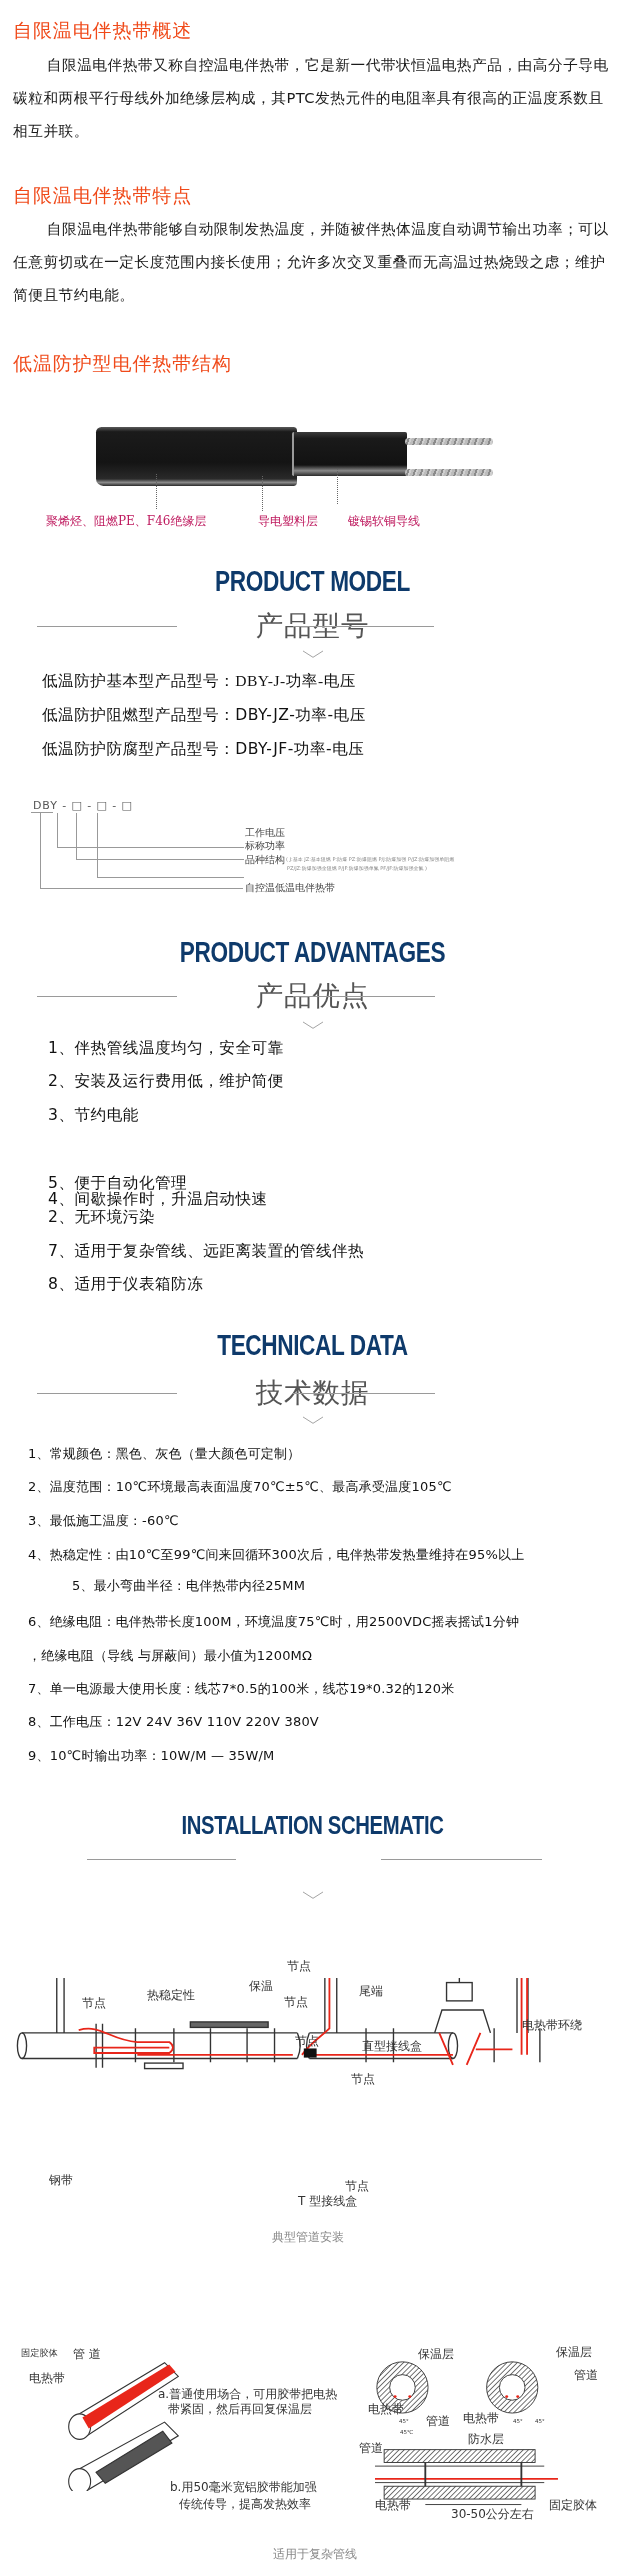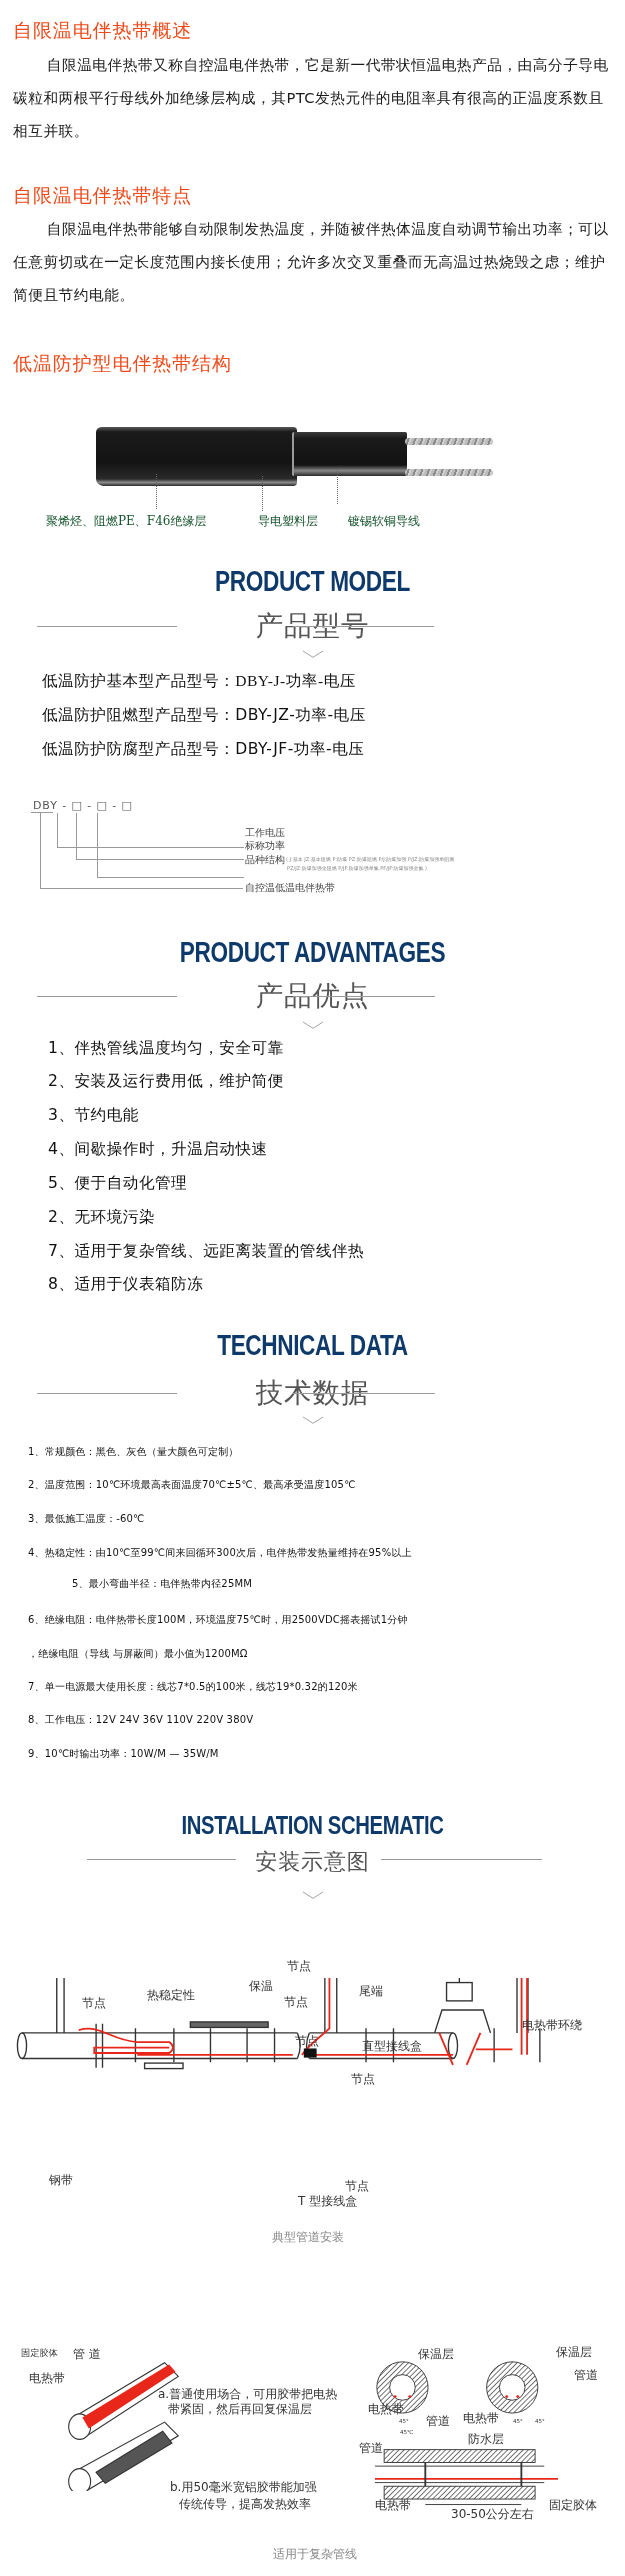--- a/index.html
+++ b/index.html
@@ -48,21 +48,21 @@
   .wire {
     position: absolute; left: 313px; width: 88px; height: 7.3px;
     background: repeating-linear-gradient(110deg, #bcbcbc 0 2.7px, #8a8a8a 2.7px 4.6px, #d0d0d0 4.6px 6.4px);
     border-radius: 3.7px;
   }
   .dotline {
     position: absolute; width: 0; height: 35px;
     border-left: 1.8px dotted #666;
   }
   .cable-label {
-    position: absolute; top: 513px; font-size: 12px; color: #14532d;
+    position: absolute; top: 513px; font-size: 12px; color: #be185d;
     font-family: "DejaVu Serif", "Liberation Serif", serif; white-space: nowrap;
   }
   
   .sec-en {
     position: absolute; left: 0; width: 625px; text-align: center;
     font-family: "Liberation Sans", sans-serif; font-weight: bold;
     color: #0e3a6b; font-size: 29px; letter-spacing: -0.5px;
     transform: scaleX(0.78); transform-origin: center;
   }
   .sec-cn-row { position: absolute; left: 0; width: 625px; height: 37px; }
@@ -77,21 +77,21 @@
     position: absolute; left: 42px; font-size: 15.6px; color: #111;
     letter-spacing: 0.5px; white-space: nowrap;
   }
   
   .dby-top { position: absolute; left: 33px; top: 799px; font-size: 11px; color: #555; letter-spacing: 0.9px; white-space: nowrap; }
   .diag-line { position: absolute; background: #999; }
   .diag-label { position: absolute; font-size: 10px; color: #444; white-space: nowrap; }
   .diag-small { position: absolute; font-size: 5px; color: #888; white-space: nowrap; }
   
   .adv-item { position: absolute; left: 48px; font-size: 15.6px; color: #111; white-space: nowrap; letter-spacing: 0.5px; }
-  .tech-item { position: absolute; left: 28px; font-size: 10px; color: #111; white-space: nowrap; letter-spacing: 0.2px; }
+  .tech-item { position: absolute; left: 28px; font-size: 13px; color: #111; white-space: nowrap; letter-spacing: 0.2px; }
   .cap { position: absolute; font-family: "DejaVu Serif", "Liberation Serif", serif; color: #888; font-size: 12px; white-space: nowrap; }
   .lbl { position: absolute; font-size: 12px; color: #333; white-space: nowrap; }
 </style>
 </head>
 <body>
 
 <div class="h-orange" style="top:18.3px;">自限温电伴热带概述</div>
 <div class="para" style="top:48px;">自限温电伴热带又称自控温电伴热带，它是新一代带状恒温电热产品，由高分子导电碳粒和两根平行母线外加绝缘层构成，其PTC发热元件的电阻率具有很高的正温度系数且相互并联。</div>
 
 <div class="h-orange" style="top:183px;">自限温电伴热带特点</div>
@@ -150,21 +150,21 @@
   <div class="sec-cn">产品优点</div>
   <div class="sec-line" style="left:293px; width:142px;"></div>
 </div>
 <svg class="chev" style="top:1021px;" viewBox="0 0 22 10">
     <polyline points="0,1 11,8 22,1" fill="none" stroke="#999" stroke-width="1"></polyline>
   </svg>
 
 <div class="adv-item" style="top:1038px;">1、伴热管线温度均匀，安全可靠</div>
 <div class="adv-item" style="top:1071px;">2、安装及运行费用低，维护简便</div>
 <div class="adv-item" style="top:1105px;">3、节约电能</div>
-<div class="adv-item" style="top:1139px;">4、间歇操作时，升温启动快速</div>
+<div class="adv-item" style="top:1189px;">4、间歇操作时，升温启动快速</div>
 <div class="adv-item" style="top:1173px;">5、便于自动化管理</div>
 <div class="adv-item" style="top:1207px;">2、无环境污染</div>
 <div class="adv-item" style="top:1241px;">7、适用于复杂管线、远距离装置的管线伴热</div>
 <div class="adv-item" style="top:1274px;">8、适用于仪表箱防冻</div>
 
 <div class="sec-en" style="top:1329px;">TECHNICAL DATA</div>
 <div class="sec-cn-row" style="top:1375px;">
   <div class="sec-line" style="left:37px; width:140px;"></div>
   <div class="sec-cn">技术数据</div>
   <div class="sec-line" style="left:293px; width:142px;"></div>
@@ -180,21 +180,20 @@
 <div class="tech-item" style="top:1577px;margin-left:44px;">5、最小弯曲半径：电伴热带内径25MM</div>
 <div class="tech-item" style="top:1613px;text-align:center;">6、绝缘电阻：电伴热带长度100M，环境温度75℃时，用2500VDC摇表摇试1分钟</div>
 <div class="tech-item" style="top:1647px;">，绝缘电阻（导线 与屏蔽间）最小值为1200MΩ</div>
 <div class="tech-item" style="top:1680px;">7、单一电源最大使用长度：线芯7*0.5的100米，线芯19*0.32的120米</div>
 <div class="tech-item" style="top:1713px;">8、工作电压：12V  24V  36V  110V  220V  380V</div>
 <div class="tech-item" style="top:1747px;">9、10℃时输出功率：10W/M — 35W/M</div>
 
 <div class="sec-en" style="top:1810px; font-size:26px;">INSTALLATION SCHEMATIC</div>
 <div class="sec-cn-row" style="top:1847px;">
   <div class="sec-line" style="left:87px; top:12px; width:149px;"></div>
-  <div class="sec-cn" style="font-size:22px;">安装示意图</div>
   <div class="sec-line" style="left:381px; top:12px; width:161px;"></div>
 </div>
 <svg class="chev" style="top:1891px; left:303px;" viewBox="0 0 22 10">
     <polyline points="0,1 11,8 22,1" fill="none" stroke="#999" stroke-width="1"></polyline>
   </svg>
 
 <svg class="abs" style="left:0; top:1978px;" width="625" height="183" viewBox="0 0 683 200">
   <g fill="none" stroke="#333" stroke-width="1.5">
 
     <path d="M24,60 L325,60 M24,88 L325,88"></path>

